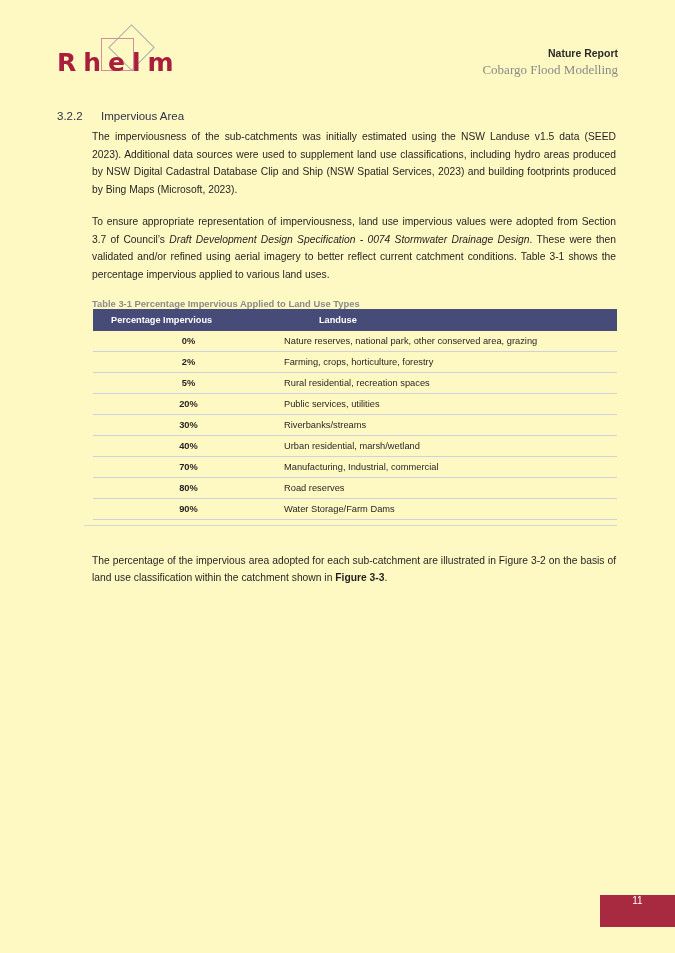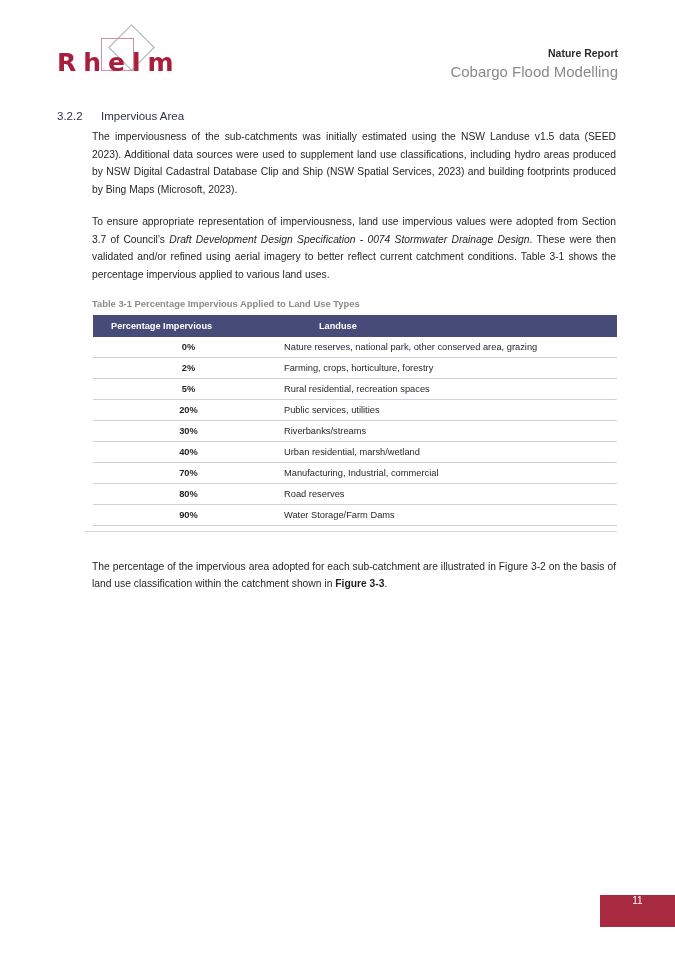--- a/index.html
+++ b/index.html
@@ -4,21 +4,21 @@
 <style>
   html, body {
     margin: 0;
     padding: 0;
     background: #c8c8c8;
   }
   .page {
     position: relative;
     width: 675px;
     height: 953px;
-    background: #ffffff;
+    background: #fef9c3;
     overflow: hidden;
     font-family: "Liberation Sans", sans-serif;
     color: #231f20;
   }
 
   
   .page-header {
     position: absolute;
     left: 0;
     top: 0;
@@ -70,22 +70,23 @@
     top: 46px;
     text-align: right;
     line-height: 1.45;
   }
   .header-title {
     font-size: 10.5px;
     font-weight: bold;
     color: #2b2b2b;
   }
   .header-sub {
-    font-size: 15px;
+    font-size: 13px;
     color: #8a8a8a;
+    font-family: Liberation Serif, serif;
   }
 
   
   .section-heading {
     position: absolute;
     left: 57px;
     top: 110px;
     font-size: 11.5px;
     color: #2e3245;
     white-space: nowrap;
@@ -109,21 +110,21 @@
     color: #231f20;
   }
   p.para.last {
     margin-bottom: 0;
   }
   .ital { font-style: italic; }
   .bold { font-weight: bold; }
 
   
   .table-caption {
-    margin: 2px 0 6px 0;
+    margin: 2px 0 0 0;
     font-size: 9.4px;
     font-weight: bold;
     color: #8b8b8b;
   }
   table.data-table {
     border-collapse: collapse;
     width: 524px;
     margin-left: 1px;
     table-layout: fixed;
   }

